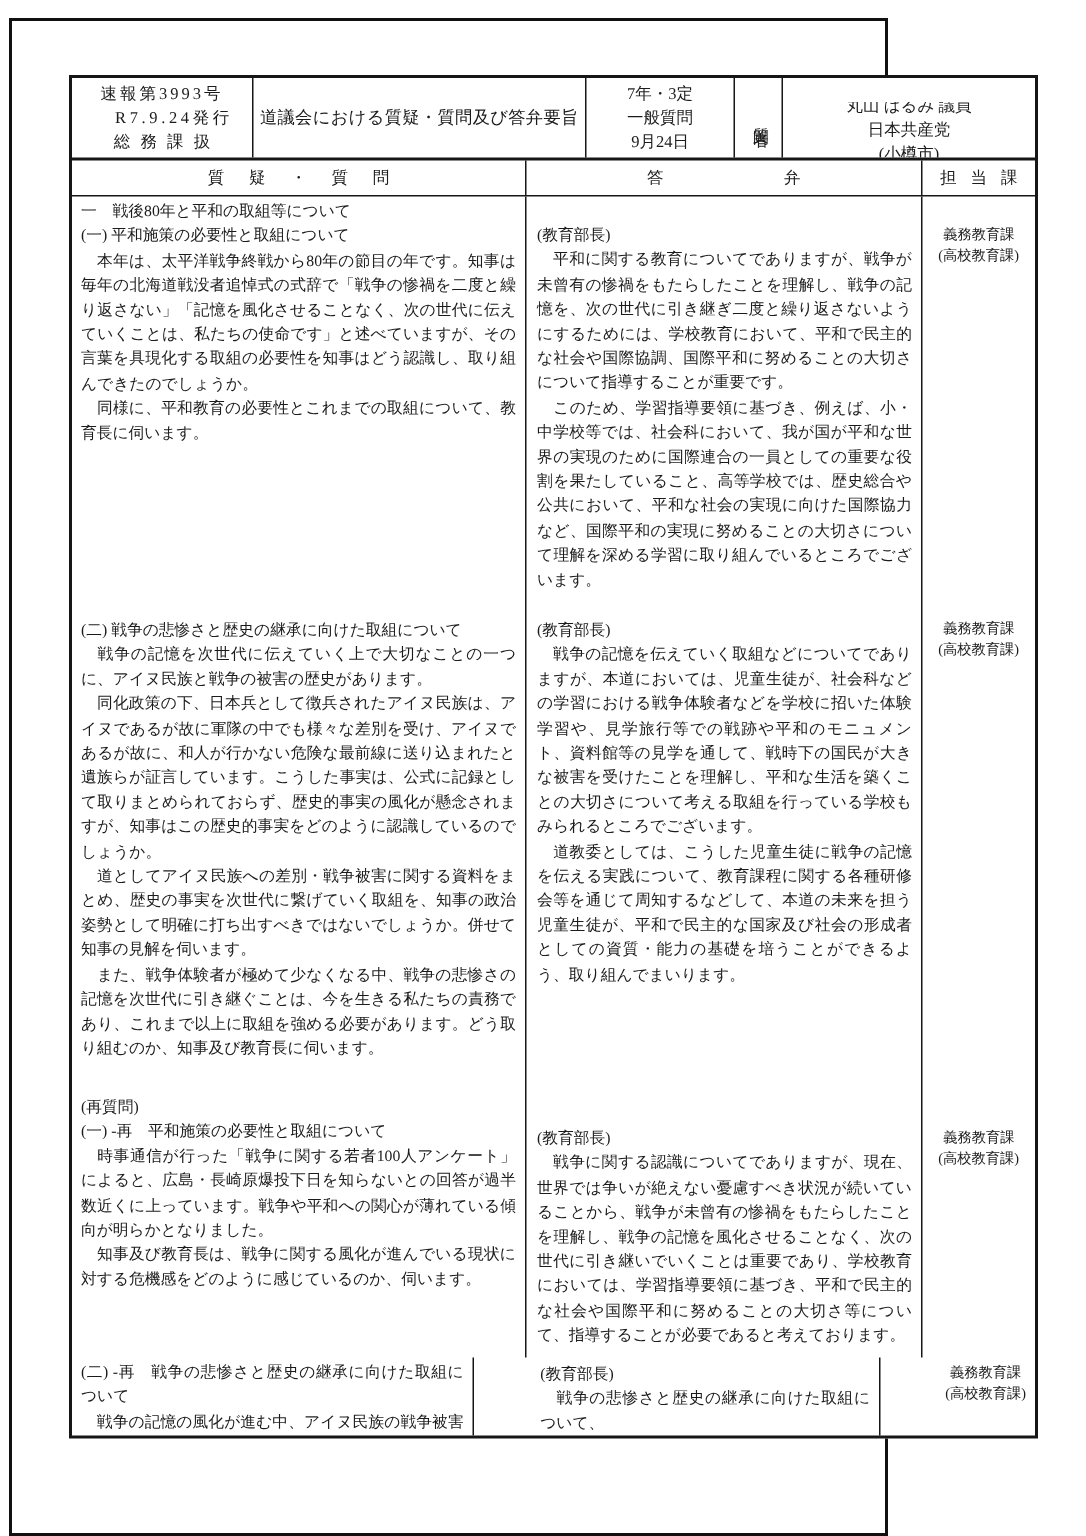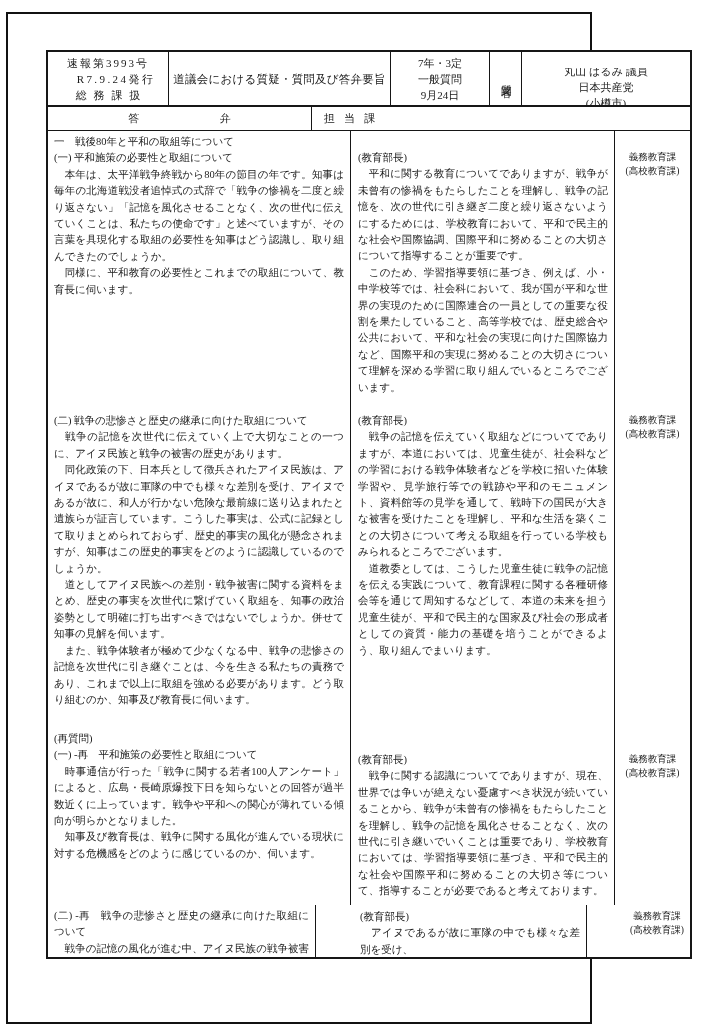--- a/index.html
+++ b/index.html
@@ -87,20 +87,23 @@
         <div class="vertical-label">質問者</div>
       </div>
       <div class="hcell hc5">
         <div class="hline">丸山 はるみ 議員</div>
         <div class="hline">日本共産党</div>
         <div class="hline">(小樽市)</div>
       </div>
     </div>
 
     <div class="colhead-row">
+      <div class="ch ch-q">
+          <span>質疑・質問</span>
+        </div>
       <div class="ch ch-a">
           <span>答弁</span>
         </div>
       <div class="ch ch-t">
           <span>担当課</span>
         </div>
     </div>
 
     <div class="body-row row-1">
       <div class="cell q-cell">
@@ -156,21 +159,21 @@
       </div>
     </div>
 
     <div class="body-row row-4">
       <div class="cell q-cell">
         <p>(二) -再　戦争の悲惨さと歴史の継承に向けた取組について</p>
         <p>　戦争の記憶の風化が進む中、アイヌ民族の戦争被害や、戦争と</p>
       </div>
       <div class="cell a-cell">
         <p>(教育部長)</p>
-        <p>　アイヌであるが故に軍隊の中でも様々な差別を受け、</p>
+        <p>　戦争の悲惨さと歴史の継承に向けた取組について、</p>
       </div>
       <div class="cell t-cell">
         <p>義務教育課</p>
         <p>(高校教育課)</p>
       </div>
     </div>
 
   </div>
 </div>
 

